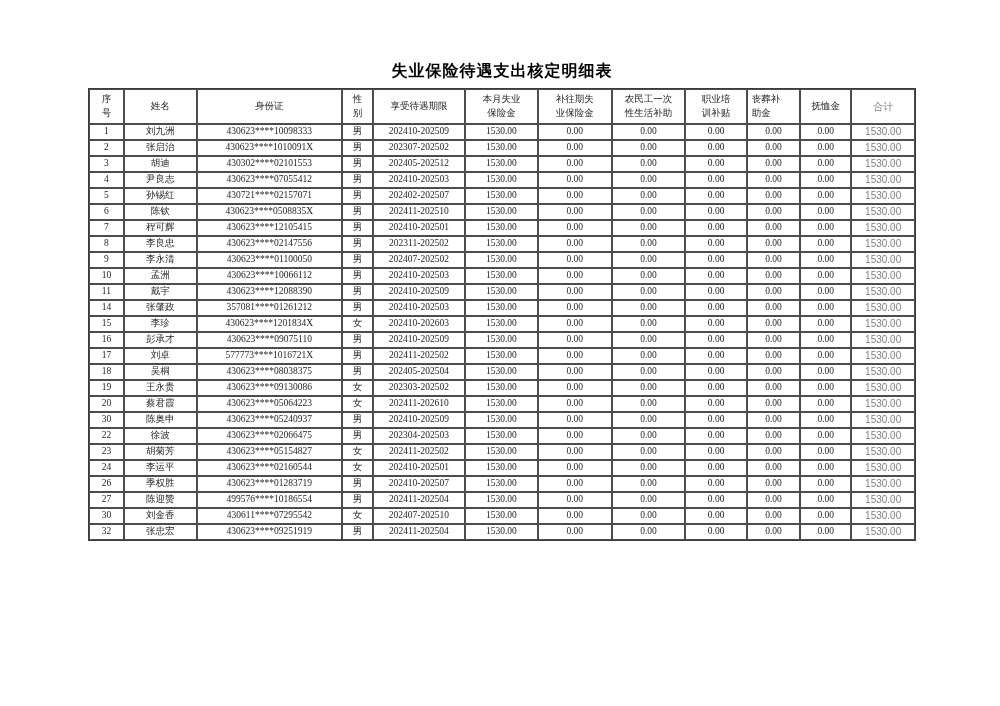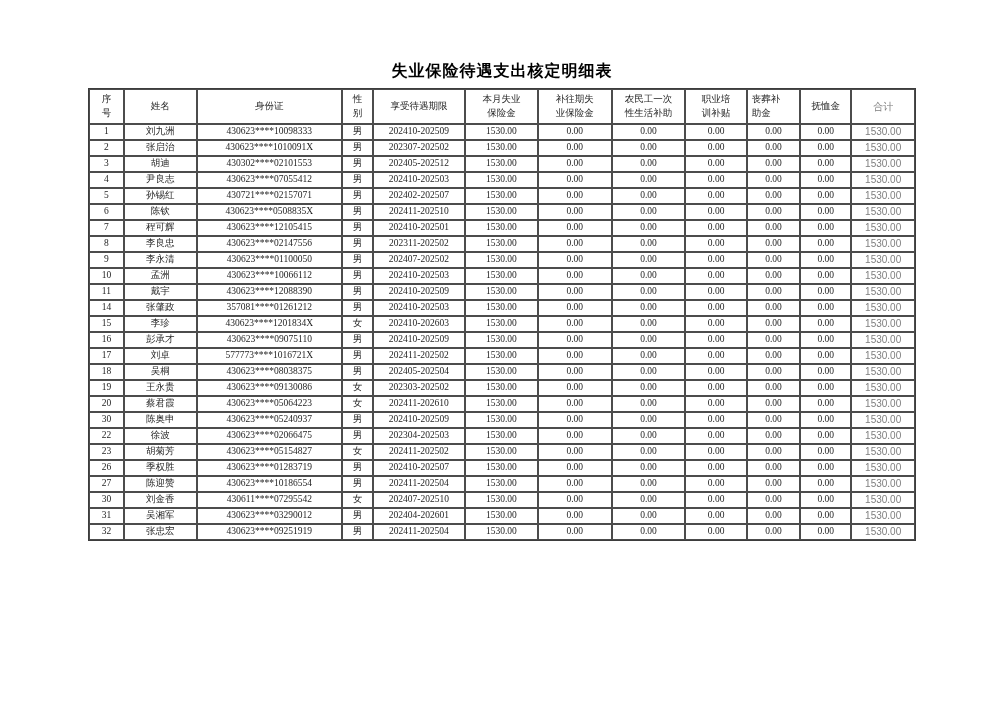--- a/index.html
+++ b/index.html
@@ -417,67 +417,67 @@
           <td>202411-202502</td>
           <td>1530.00</td>
           <td>0.00</td>
           <td>0.00</td>
           <td>0.00</td>
           <td>0.00</td>
           <td>0.00</td>
           <td class="total-col">1530.00</td>
         </tr>
         <tr>
+          <td>24</td>
+          <td>李运平</td>
+          <td>430623****02160544</td>
+          <td>女</td>
+          <td>202410-202501</td>
+          <td>1530.00</td>
+          <td>0.00</td>
+          <td>0.00</td>
+          <td>0.00</td>
+          <td>0.00</td>
+          <td>0.00</td>
+          <td class="total-col">1530.00</td>
+        </tr>
+        <tr>
           <td>26</td>
           <td>季权胜</td>
           <td>430623****01283719</td>
           <td>男</td>
           <td>202410-202507</td>
           <td>1530.00</td>
           <td>0.00</td>
           <td>0.00</td>
           <td>0.00</td>
           <td>0.00</td>
           <td>0.00</td>
           <td class="total-col">1530.00</td>
         </tr>
         <tr>
           <td>27</td>
           <td>陈迎赞</td>
-          <td>430623****10186554</td>
+          <td>499576****10186554</td>
           <td>男</td>
           <td>202411-202504</td>
           <td>1530.00</td>
           <td>0.00</td>
           <td>0.00</td>
           <td>0.00</td>
           <td>0.00</td>
           <td>0.00</td>
           <td class="total-col">1530.00</td>
         </tr>
         <tr>
           <td>30</td>
           <td>刘金香</td>
           <td>430611****07295542</td>
           <td>女</td>
           <td>202407-202510</td>
-          <td>1530.00</td>
-          <td>0.00</td>
-          <td>0.00</td>
-          <td>0.00</td>
-          <td>0.00</td>
-          <td>0.00</td>
-          <td class="total-col">1530.00</td>
-        </tr>
-        <tr>
-          <td>31</td>
-          <td>吴湘军</td>
-          <td>430623****03290012</td>
-          <td>男</td>
-          <td>202404-202601</td>
           <td>1530.00</td>
           <td>0.00</td>
           <td>0.00</td>
           <td>0.00</td>
           <td>0.00</td>
           <td>0.00</td>
           <td class="total-col">1530.00</td>
         </tr>
         <tr>
           <td>32</td>

